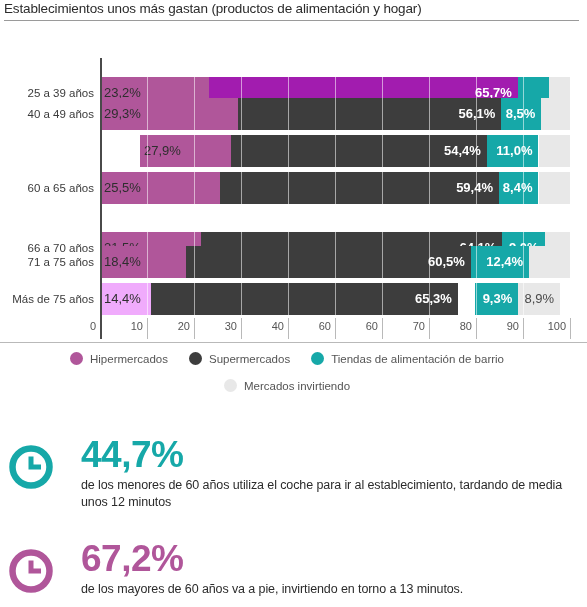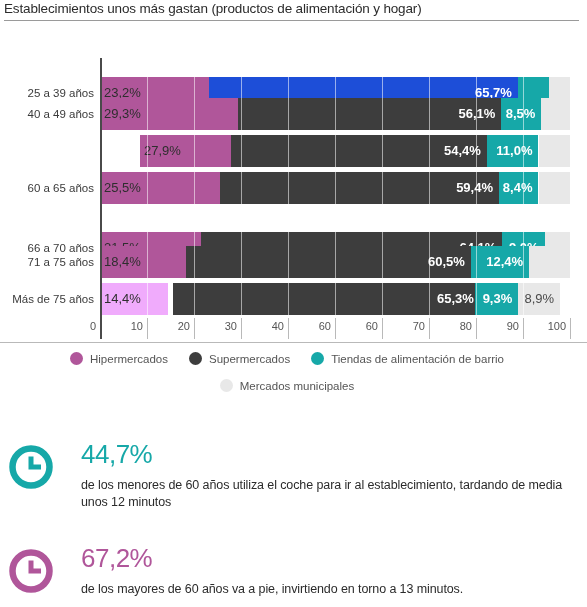--- a/index.html
+++ b/index.html
@@ -201,23 +201,23 @@
     width: 46px;
     height: 46px;
   }
   .stat-body {
     position: absolute;
     left: 81px;
     top: 0;
     width: 500px;
   }
   .stat-value {
-    font-size: 26px;
+    font-size: 37px;
     line-height: 33px;
-    font-weight: normal;
+    font-weight: bold;
     letter-spacing: -0.5px;
   }
   .stat-desc {
     margin-top: 6px;
     font-size: 12.5px;
     line-height: 17px;
     color: #2b2b2b;
     letter-spacing: -0.1px;
   }
 </style>
@@ -227,21 +227,21 @@
 <div id="chart-title">Establecimientos unos más gastan (productos de alimentación y hogar)</div>
 
 <div id="chart-area">
   <div id="bars-container">
       <div class="bar-row" style="top: 11px; margin-top: 8px;">
         <div class="row-label">25 a 39 años</div>
         <div class="bar-track">
           <div class="seg" style="left: 0px; width: 109.04px; background: rgb(176, 86, 154);">
             <span class="seg-label lbl-hiper">23,2%</span>
           </div>
-          <div class="seg" style="left: 109.04px; width: 308.79px; background: #1d4ed8;">
+          <div class="seg" style="left: 109.04px; width: 308.79px; background: #a21caf;">
             <span class="seg-label lbl-super">65,7%</span>
           </div>
           <div class="seg" style="left: 417.83px; width: 31.02px; background: rgb(22, 168, 168);"></div>
           <div class="seg" style="left: 448.85px; width: 21.15px; background: rgb(232, 232, 232);"></div>
         </div>
       </div>
       <div class="bar-row" style="top: 40px;">
         <div class="row-label">40 a 49 años</div>
         <div class="bar-track">
           <div class="seg" style="left: 0px; width: 137.71px; background: rgb(176, 86, 154);">
@@ -314,21 +314,21 @@
           </div>
           <div class="seg" style="left: 429.11px; width: 40.89px; background: rgb(232, 232, 232);"></div>
         </div>
       </div>
       <div class="bar-row" style="top: 225px;">
         <div class="row-label">Más de 75 años</div>
         <div class="bar-track">
           <div class="seg" style="left: 0px; width: 67.68px; background: #f0abfc;">
             <span class="seg-label lbl-hiper">14,4%</span>
           </div>
-          <div class="seg" style="left: 73px; width: 306.91px; background: rgb(61, 61, 61);">
+          <div class="seg" style="left: 51px; width: 306.91px; background: rgb(61, 61, 61);">
             <span class="seg-label lbl-super">65,3%</span>
           </div>
           <div class="seg" style="left: 374.59px; width: 43.71px; background: rgb(22, 168, 168);">
             <span class="seg-label lbl-tienda">9,3%</span>
           </div>
           <div class="seg" style="left: 418.3px; width: 41.83px; background: rgb(232, 232, 232);">
             <span class="seg-label lbl-mercado">8,9%</span>
           </div>
         </div>
       </div>
@@ -384,21 +384,21 @@
         <span class="legend-text">Supermercados</span>
       </div>
       <div class="legend-item">
         <span class="legend-dot" style="background: rgb(22, 168, 168);"></span>
         <span class="legend-text">Tiendas de alimentación de barrio</span>
       </div>
     </div>
   <div class="legend-line" id="legend-row-2">
       <div class="legend-item">
         <span class="legend-dot" style="background: rgb(232, 232, 232);"></span>
-        <span class="legend-text">Mercados municipales</span>
+        <span class="legend-text">Mercados invirtiendo</span>
       </div>
     </div>
 </div>
 
 <div class="stat-block" id="stat-0">
   <div class="stat-icon">
     <svg viewBox="0 0 46 46" width="46" height="46" aria-hidden="true">
       <circle cx="23" cy="23" r="18.5" fill="none" stroke="#16a8a8" stroke-width="6.5"></circle>
       <path d="M23 12.5 L23 23 L33 23" fill="none" stroke="#16a8a8" stroke-width="5" stroke-linecap="butt" stroke-linejoin="miter"></path>
     </svg>

